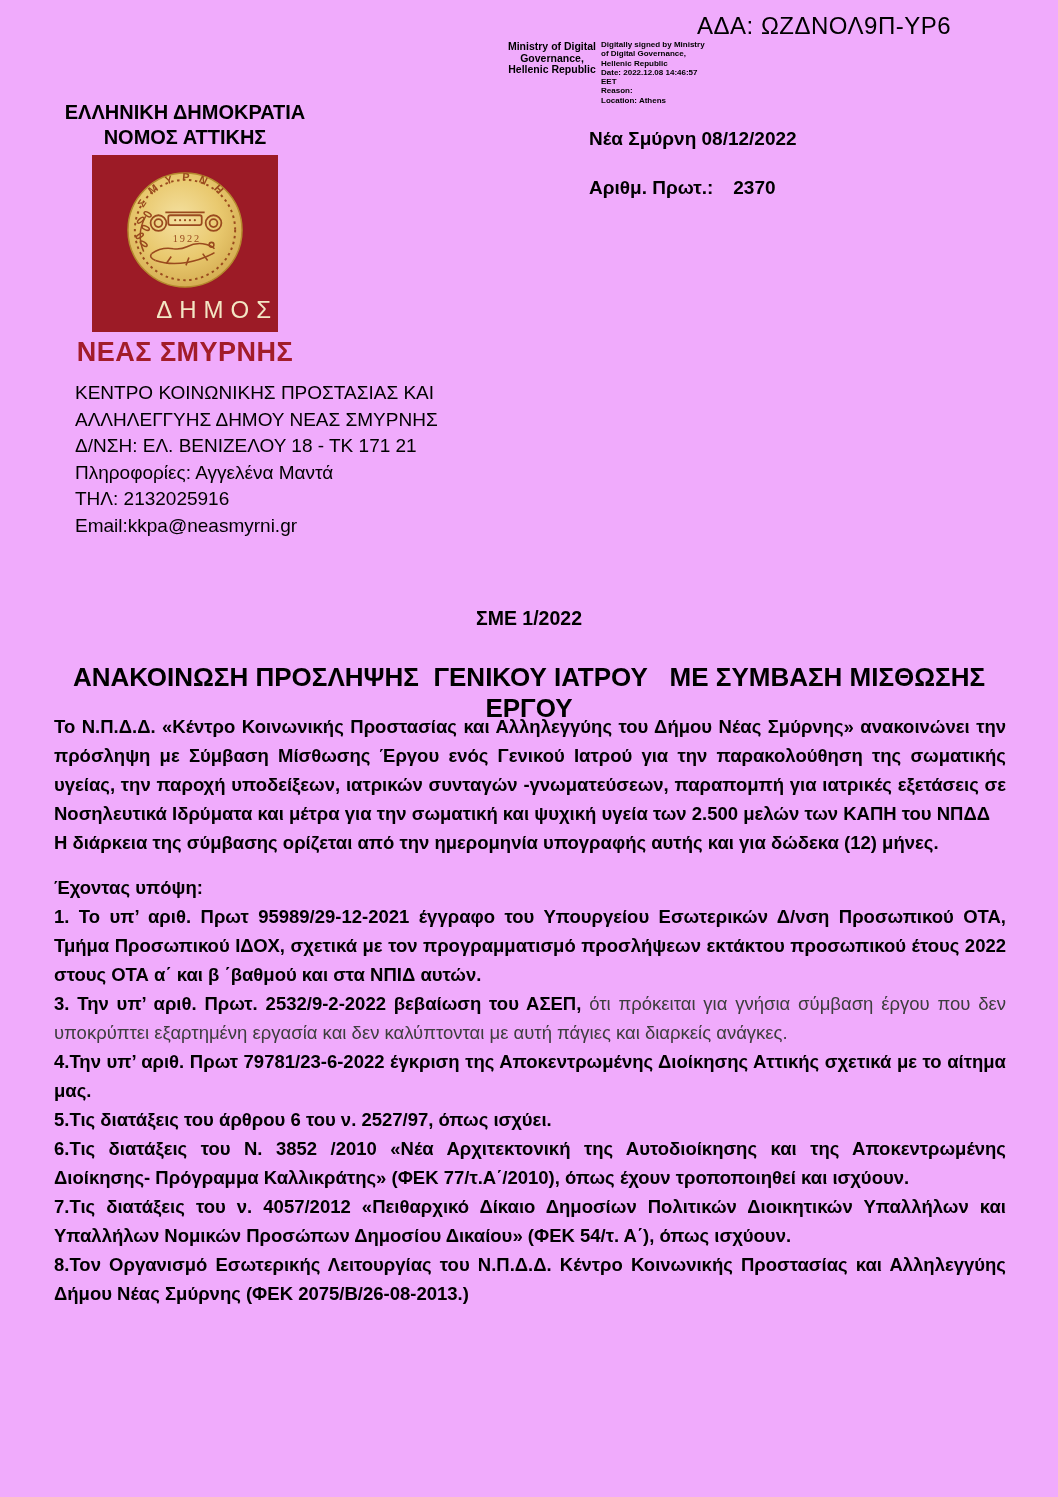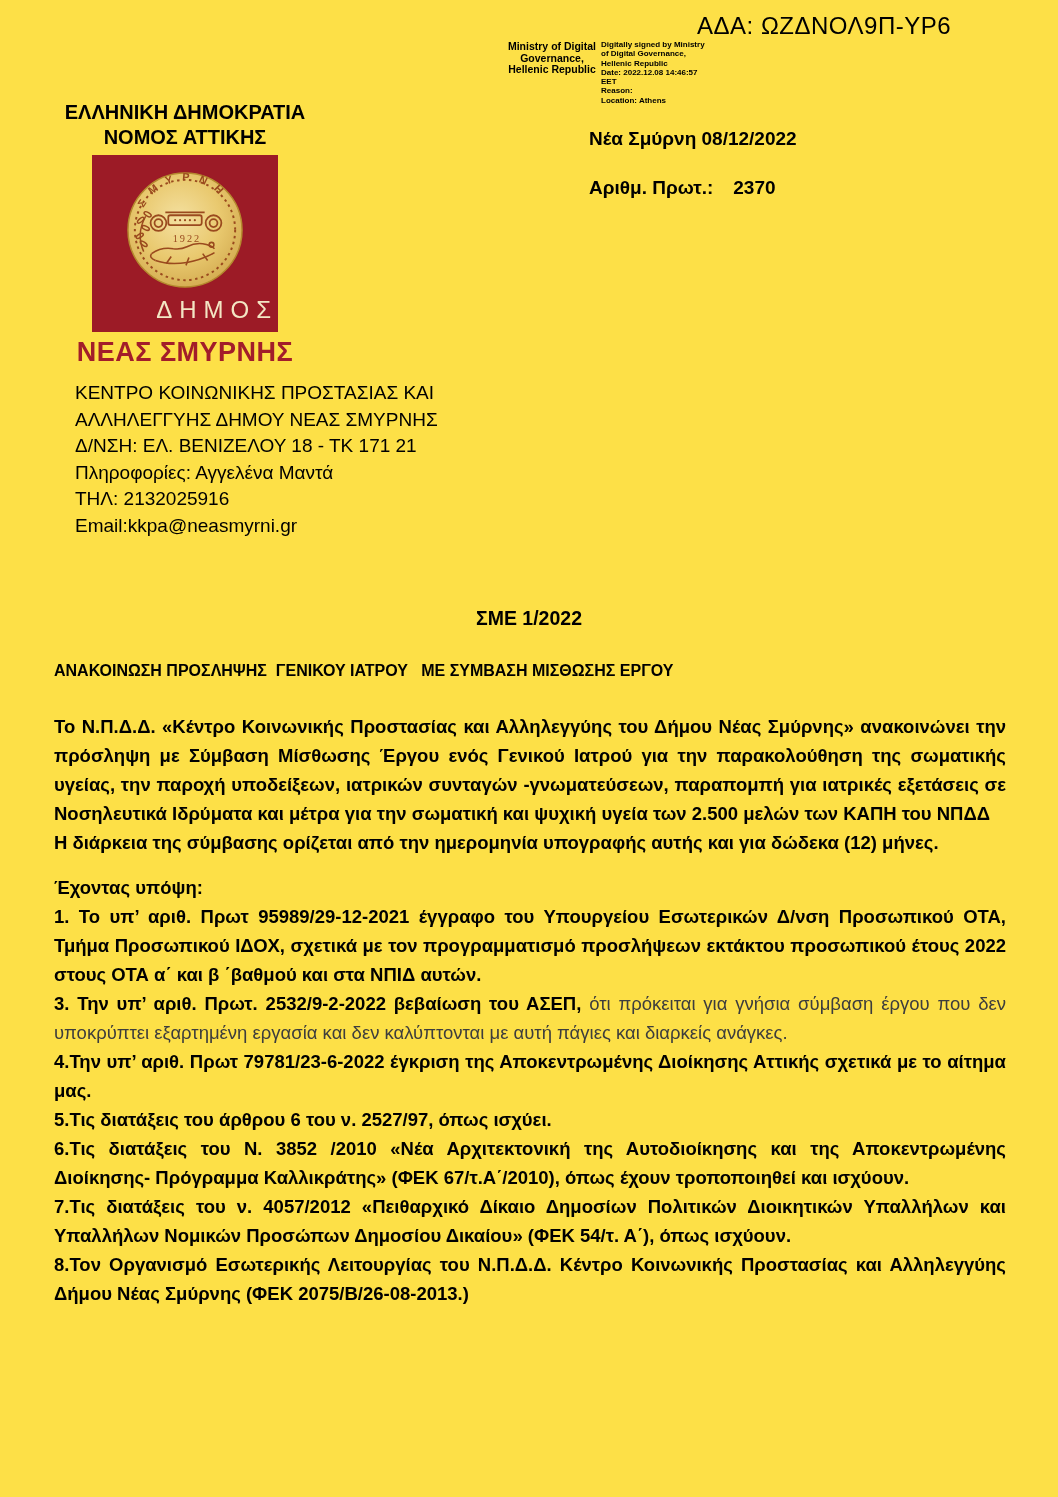--- a/index.html
+++ b/index.html
@@ -1,17 +1,17 @@
 <!DOCTYPE html>
 <html><head>
 <meta charset="utf-8">
 <style>
   html,body { margin:0; padding:0; background:#ffffff; }
   .page {
-    position:relative; width:1058px; height:1497px; background:#fde047;
+    position:relative; width:1058px; height:1497px; background:#f0abfc;
     font-family:"Liberation Sans", sans-serif; color:#000; overflow:hidden;
   }
 
   
   .ada { position:absolute; top:12px; left:697px; font-size:24px; font-weight:400; letter-spacing:0.5px; }
 
   
   .ministry-name { position:absolute; top:41px; left:497px; width:110px;
     font-size:10.5px; font-weight:bold; line-height:11.5px;text-align:center; }
   .sig-details { position:absolute; top:40px; left:601px; width:110px;
@@ -30,22 +30,22 @@
   .meta { position:absolute; top:128px; left:589px; font-size:19px; font-weight:bold; }
   .meta-protocol { margin-top:27px; }
   .meta-protocol .num { margin-left:20px; }
 
   
   .agency { position:absolute; top:380px; left:75px; font-size:19px; font-weight:normal; line-height:26.5px; }
 
   
   .title-ref { position:absolute; top:607px; left:54px; width:950px; text-align:center;
     font-size:19.5px; font-weight:bold; }
-  .title-announce { position:absolute; top:662px; left:54px; width:950px; text-align:left;
-    font-size:16px; font-weight:bold; white-space:pre-wrap; }
+  .title-announce { position:absolute; top:662px; left:54px; width:950px; text-align:center;
+    font-size:26px; font-weight:bold; white-space:pre-wrap; }
 
   
   .content { position:absolute; top:712px; left:54px; width:952px;
     font-size:18.5px; font-weight:bold; line-height:29px; }
   .content p { margin:0; text-align:justify; }
   .content p.plain { text-align:left; }
   .having { margin-top:16px !important; }
   .run-gray { font-weight:400; color:#3d3d3d; }
 </style>
 </head>
@@ -152,18 +152,18 @@
 
   <div class="content">
     <p>Το Ν.Π.Δ.Δ. «Κέντρο Κοινωνικής Προστασίας και Αλληλεγγύης του Δήμου Νέας Σμύρνης» ανακοινώνει  την πρόσληψη με Σύμβαση Μίσθωσης Έργου ενός Γενικού Ιατρού  για την παρακολούθηση της σωματικής υγείας, την παροχή υποδείξεων, ιατρικών συνταγών -γνωματεύσεων, παραπομπή για ιατρικές εξετάσεις σε Νοσηλευτικά  Ιδρύματα και μέτρα για την σωματική και ψυχική υγεία  των 2.500 μελών των  ΚΑΠΗ του ΝΠΔΔ</p>
     <p class="plain">Η διάρκεια της σύμβασης ορίζεται από την ημερομηνία υπογραφής αυτής και για δώδεκα (12) μήνες.</p>
     <p class="plain having">Έχοντας υπόψη:</p>
 
     <p><span>1. Το υπ’ αριθ. Πρωτ 95989/29-12-2021 έγγραφο του Υπουργείου Εσωτερικών Δ/νση Προσωπικού ΟΤΑ, Τμήμα Προσωπικού ΙΔΟΧ, σχετικά με τον προγραμματισμό προσλήψεων εκτάκτου προσωπικού έτους 2022 στους ΟΤΑ α΄ και β ΄βαθμού και στα ΝΠΙΔ αυτών.</span></p>
     <p><span>3.  Την υπ’ αριθ. Πρωτ. 2532/9-2-2022 βεβαίωση του ΑΣΕΠ, </span><span class="run-gray">ότι πρόκειται για γνήσια σύμβαση έργου που δεν υποκρύπτει εξαρτημένη εργασία και δεν καλύπτονται με αυτή πάγιες και διαρκείς ανάγκες.</span></p>
     <p><span>4.Την υπ’ αριθ. Πρωτ 79781/23-6-2022 έγκριση   της Αποκεντρωμένης Διοίκησης Αττικής σχετικά με το αίτημα μας.</span></p>
     <p class="plain"><span>5.Τις διατάξεις του άρθρου 6 του ν. 2527/97, όπως ισχύει.</span></p>
-    <p><span>6.Τις διατάξεις του Ν. 3852 /2010 «Νέα Αρχιτεκτονική της Αυτοδιοίκησης και της Αποκεντρωμένης Διοίκησης- Πρόγραμμα Καλλικράτης» (ΦΕΚ 67/τ.Α΄/2010), όπως έχουν τροποποιηθεί και ισχύουν.</span></p>
+    <p><span>6.Τις διατάξεις του Ν. 3852 /2010 «Νέα Αρχιτεκτονική της Αυτοδιοίκησης και της Αποκεντρωμένης Διοίκησης- Πρόγραμμα Καλλικράτης» (ΦΕΚ 77/τ.Α΄/2010), όπως έχουν τροποποιηθεί και ισχύουν.</span></p>
     <p><span>7.Τις διατάξεις του ν. 4057/2012 «Πειθαρχικό Δίκαιο Δημοσίων Πολιτικών Διοικητικών Υπαλλήλων και Υπαλλήλων Νομικών Προσώπων Δημοσίου Δικαίου» (ΦΕΚ 54/τ. Α΄), όπως ισχύουν.</span></p>
     <p><span>8.Τον Οργανισμό Εσωτερικής Λειτουργίας του Ν.Π.Δ.Δ. Κέντρο Κοινωνικής Προστασίας και Αλληλεγγύης Δήμου Νέας Σμύρνης (ΦΕΚ 2075/Β/26-08-2013.)</span></p>
   </div>
 
 </div>
 
 </body></html>

